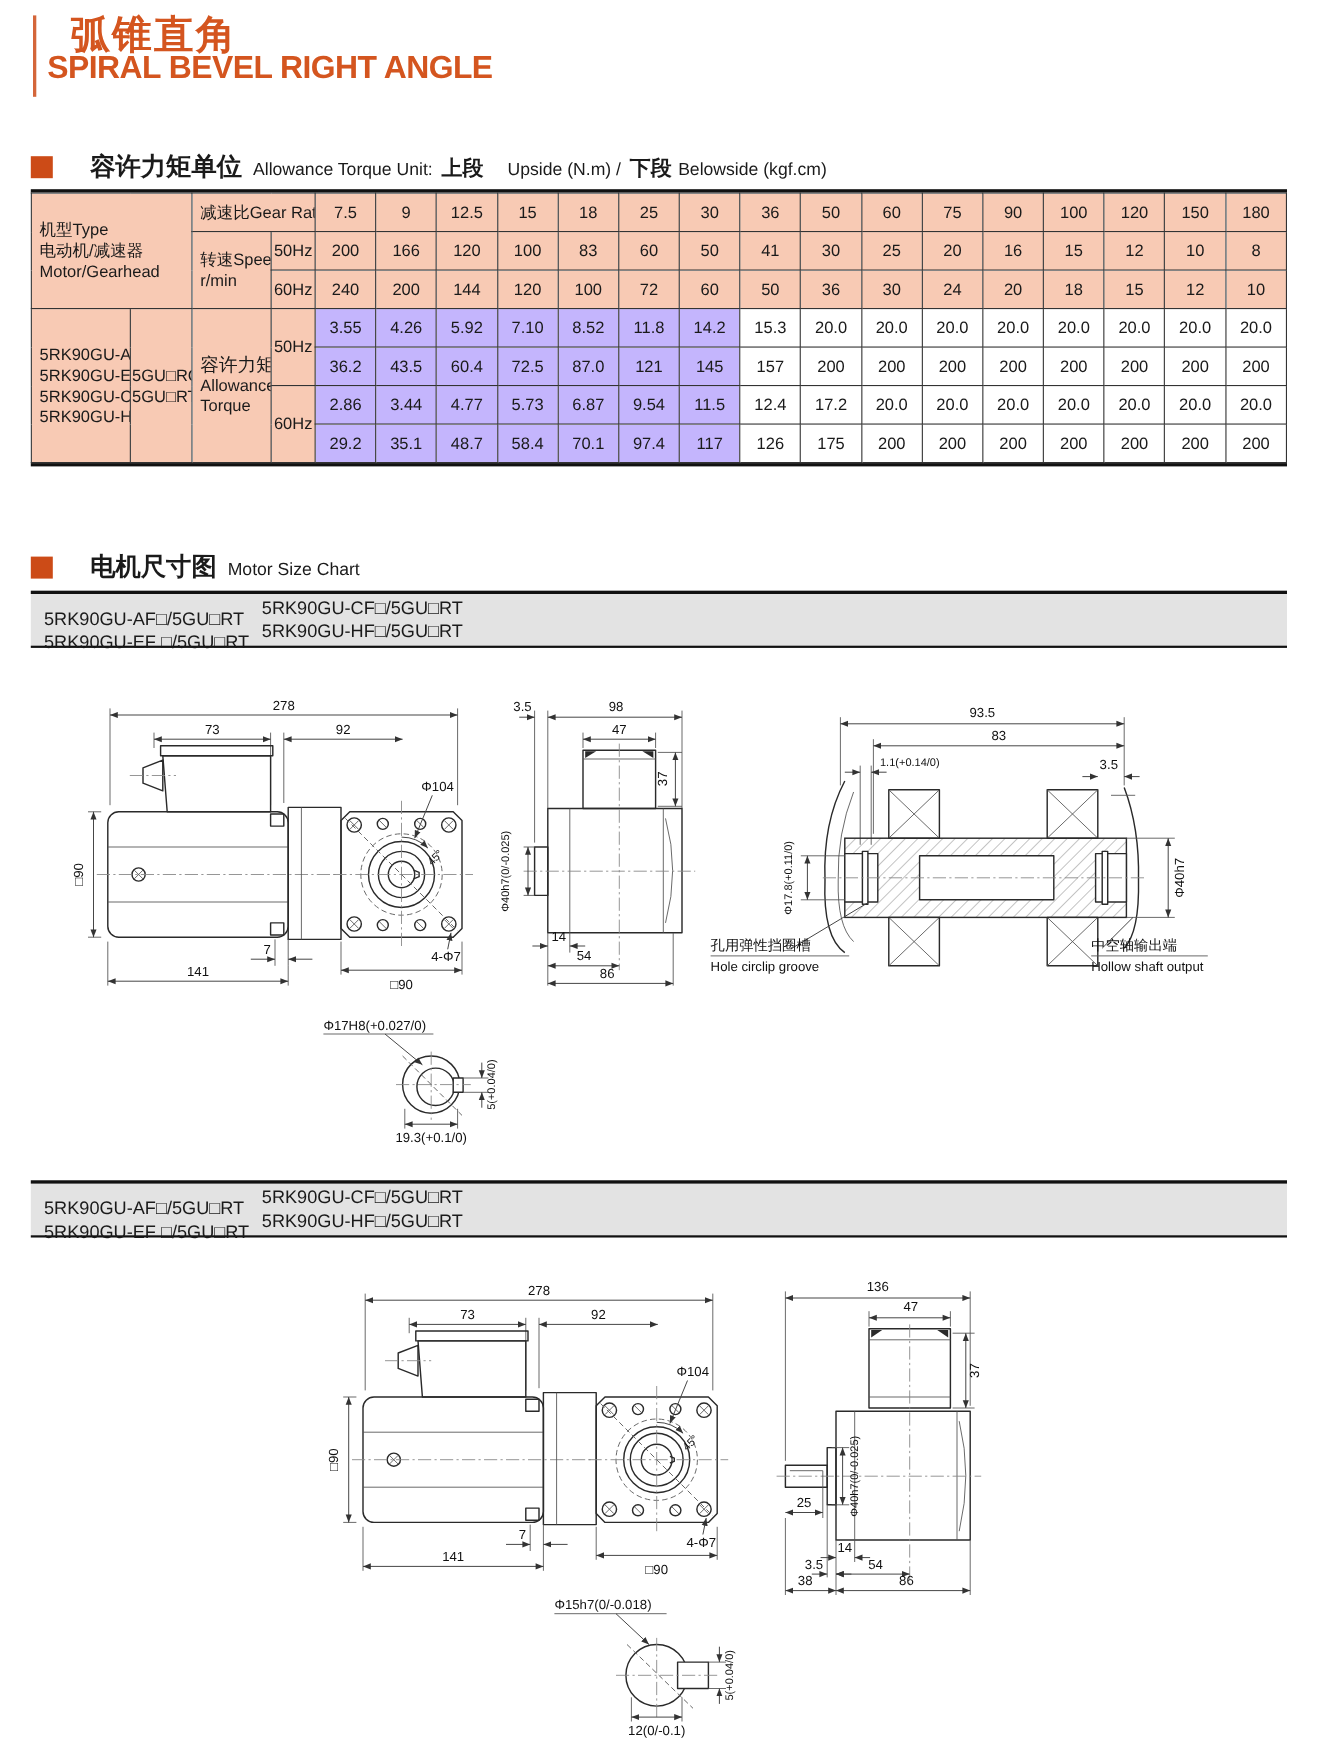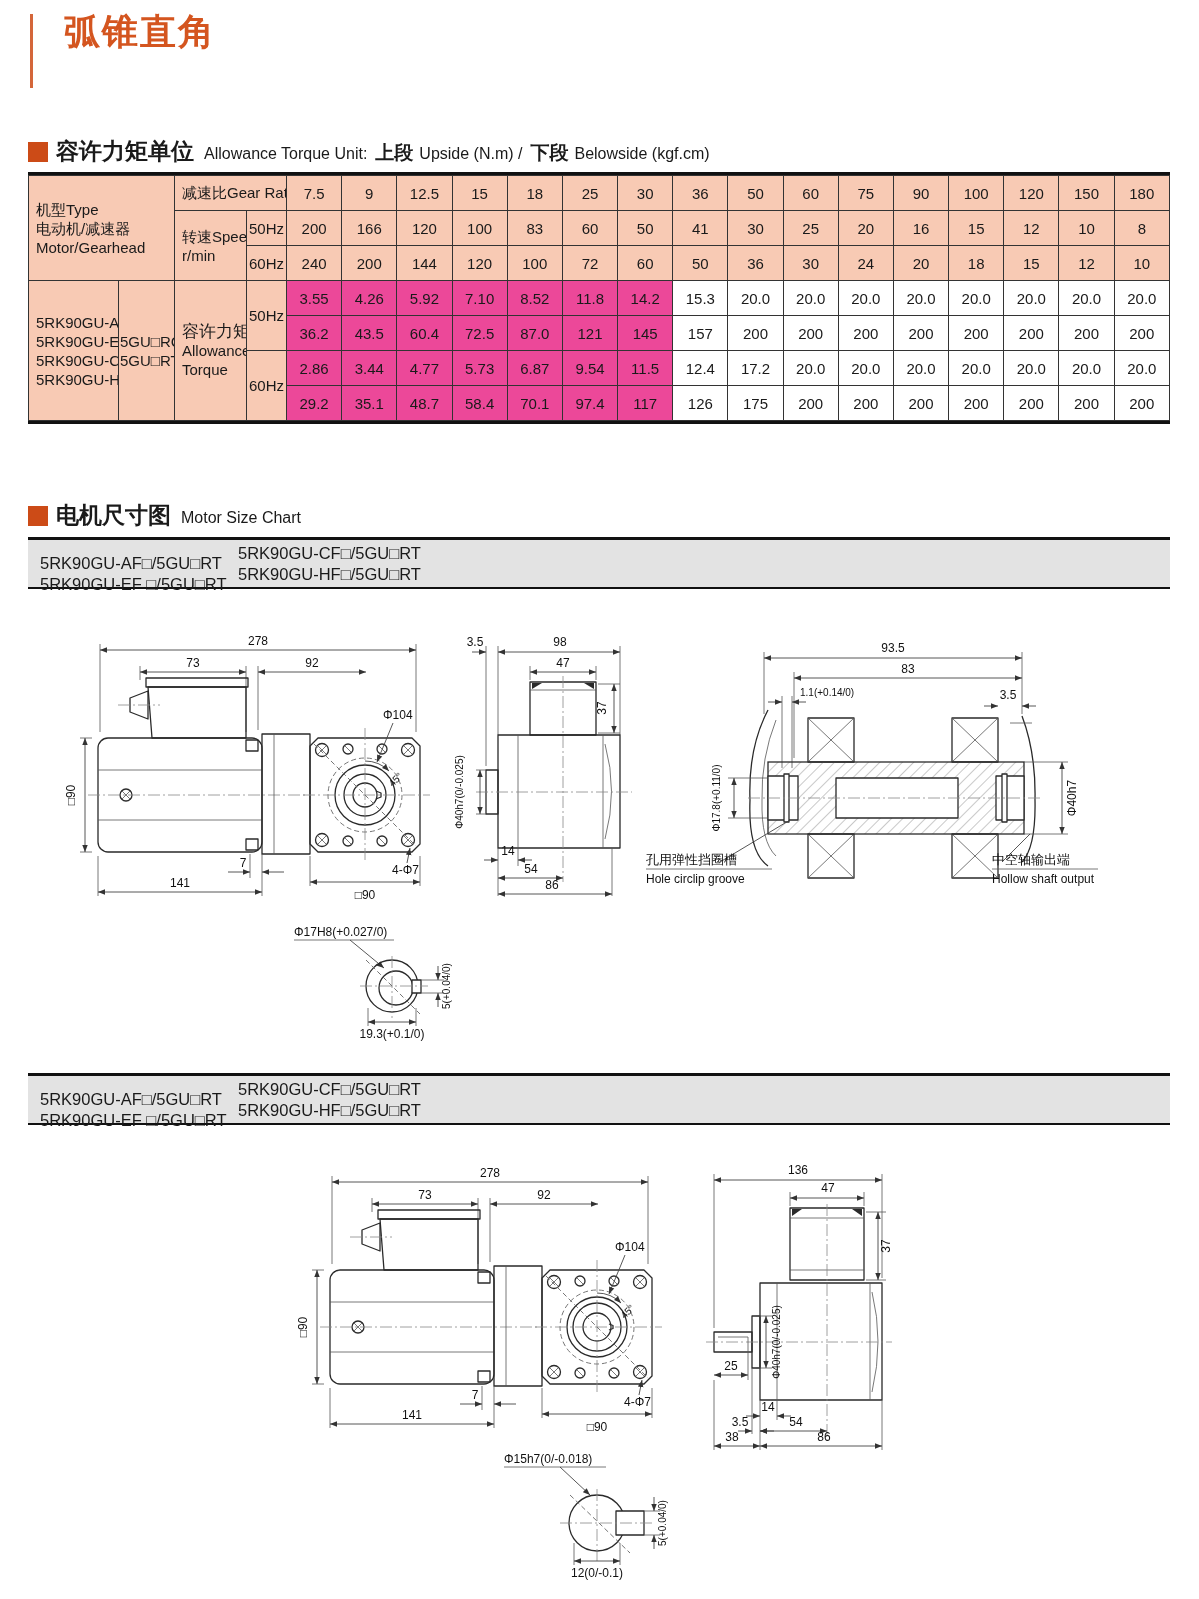--- a/index.html
+++ b/index.html
@@ -5,30 +5,30 @@
   html,body{margin:0;padding:0;background:#fff;}
   #page{position:relative;width:1199px;height:1599px;background:#fff;overflow:hidden;
         font-family:"Liberation Sans",sans-serif;color:#1a1a1a;}
   
   .title-bar{position:absolute;left:30px;top:14px;width:3px;height:74px;background:#d4663a;}
   .t-zh{position:absolute;left:44px;top:8px;font-size:36px;font-weight:bold;color:#d4551f;letter-spacing:2px;margin-left:20px;}
   .t-en{position:absolute;left:43px;top:46px;font-size:29px;font-weight:600;color:#d4551f;letter-spacing:-0.5px;}
   
   .sec-head{position:absolute;left:28px;display:flex;align-items:baseline;white-space:nowrap;}
   .sq{width:20px;height:20px;background:#cc4b17;align-self:center;margin-right:8px;}
-  .sec-zh{font-size:23px;font-weight:bold;}
+  .sec-zh{font-size:23px;font-weight:bold;margin-left:26px;}
   .sec-en{font-size:16px;margin-left:10px;}
   .sec-zh2{font-size:19px;font-weight:bold;margin-left:8px;}
   
   .tbl-wrap{position:absolute;left:28px;top:172px;width:1142px;border-top:3px solid #111;border-bottom:3px solid #111;}
   table{border-collapse:collapse;table-layout:fixed;width:1142px;font-size:15px;}
   td,th{border:1px solid #333;text-align:center;padding:2px 1px;font-weight:normal;height:30px;
         overflow:hidden;white-space:nowrap;}
   .pink{background:#f8cab4;}
-  .shade{background:#ec4899;}
+  .shade{background:#c4b5fd;}
   .lft{text-align:left;padding-left:7px;}
   .small-lh{line-height:19px;}
   .allow-zh{font-size:17px;}
   
   .model-bar{position:absolute;left:28px;width:1142px;height:47px;background:#e3e3e3;
              border-top:3px solid #111;border-bottom:2px solid #111;display:flex;align-items:center;
              font-size:16.5px;}
   .mb-col{line-height:21px;}
   .mb-col.c1{margin-left:12px;width:198px;margin-top:20px;}
   
@@ -57,27 +57,28 @@
     <pattern id="hat" width="8" height="8" patternUnits="userSpaceOnUse" patternTransform="rotate(45)">
       <line x1="0" y1="0" x2="0" y2="8" stroke="#777" stroke-width="0.8"></line>
     </pattern>
   </defs>
 </svg>
 
 <div id="page">
 
   <div class="title-bar"></div>
   <div class="t-zh">弧锥直角</div>
+  <div class="t-en">SPIRAL BEVEL RIGHT ANGLE</div>
 
   <div class="sec-head" style="top:136px">
     <span class="sq"></span>
     <span class="sec-zh">容许力矩单位</span>
     <span class="sec-en">Allowance Torque Unit:</span>
     <span class="sec-zh2">上段</span>
-    <span class="sec-en" style="margin-left:6px">Upside (N.m) /</span>
+    <span class="sec-en" style="margin-left:22px">Upside (N.m) /</span>
     <span class="sec-zh2">下段</span>
     <span class="sec-en" style="margin-left:6px">Belowside (kgf.cm)</span>
   </div>
 
   <div class="tbl-wrap">
     <table>
       <colgroup>
         <col style="width:90px">
           <col style="width:56px">
           <col style="width:72px">

